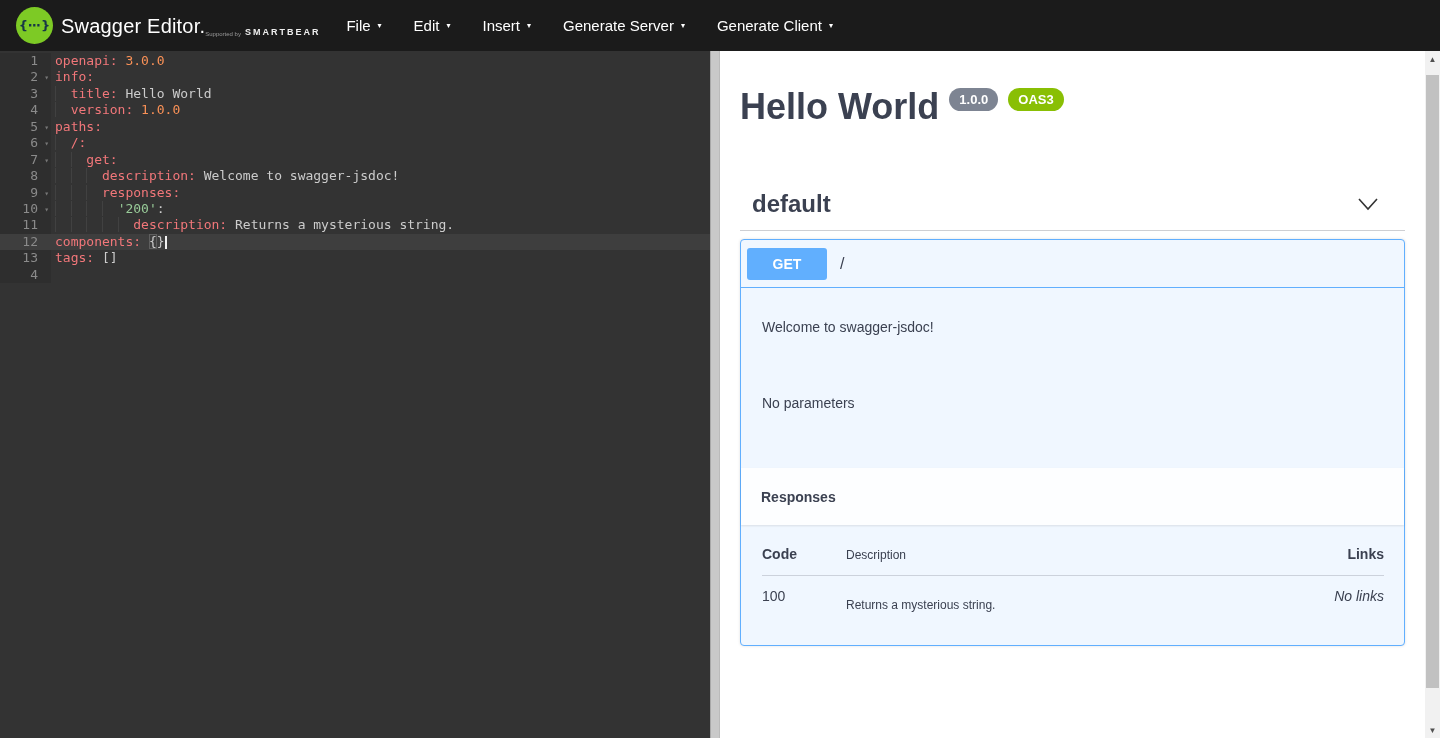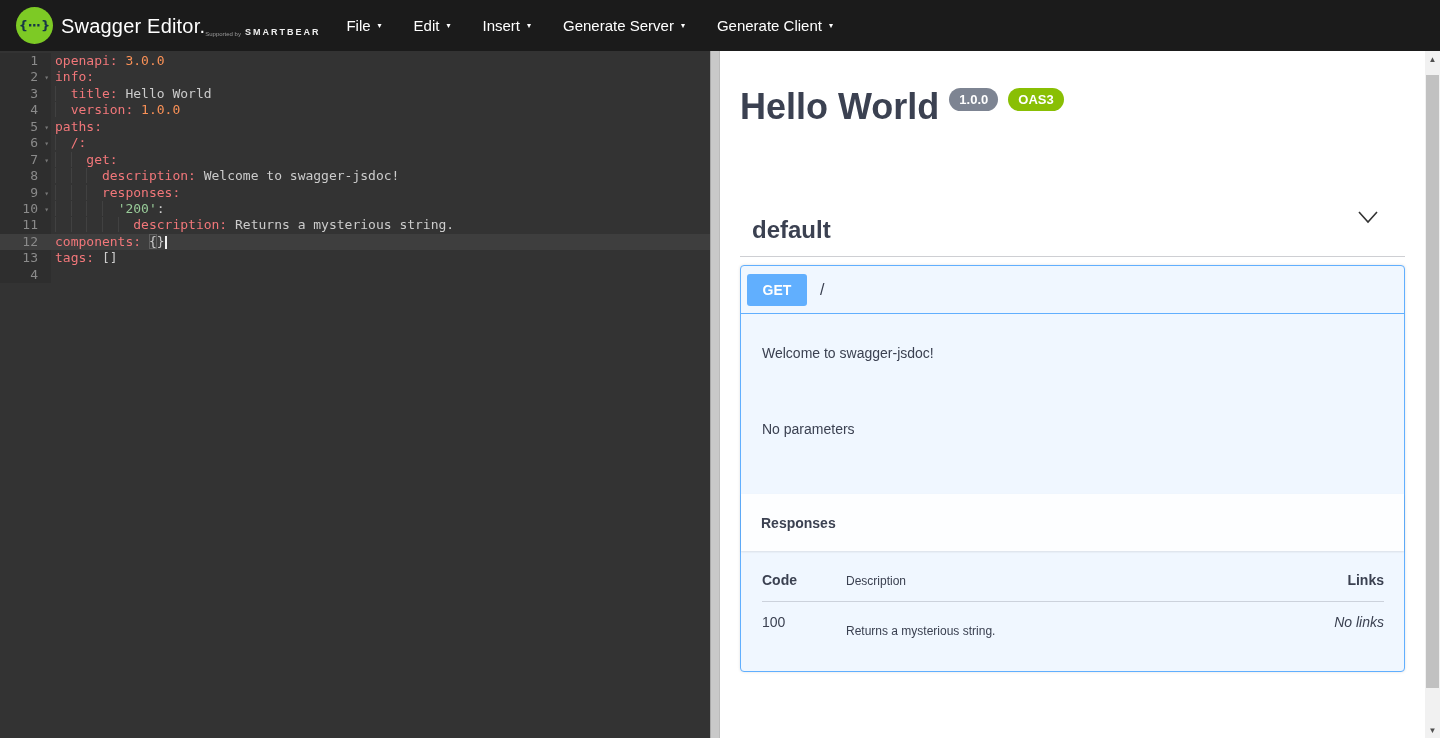--- a/index.html
+++ b/index.html
@@ -55,29 +55,29 @@
   .api-content { padding:0 20px; }
   .title-row { margin-top:37px; display:flex; align-items:flex-start; }
   .api-title { font-size:36px; font-weight:bold; color:var(--api-heading,#3b4151); line-height:38px; }
   .badge { margin-left:10px; margin-top:0; color:#fff; font-weight:bold; font-size:13px;
            padding:4px 10px; border-radius:57px; display:inline-block; }
   .badge-version { background:var(--api-version-badge-bg,#7d8492); }
   .badge-oas { background:var(--api-oas-badge-bg,#89bf04); }
 
   .tag-row { margin-top:64px; display:flex; justify-content:space-between; align-items:center;
              padding:0 26px 12px 12px; border-bottom:1px solid rgba(59,65,81,.25); cursor:pointer; }
-  .tag-name { font-size:24px; font-weight:bold; color:var(--api-heading,#3b4151);margin-top:26px; }
+  .tag-name { font-size:24px; font-weight:bold; color:var(--api-heading,#3b4151); }
   .chevron { width:22px; height:16px; display:block; }
 
   .opblock { margin-top:8px; border:1px solid var(--api-get-blue,#61affe); border-radius:4px;
              background:var(--api-opblock-bg,#f0f7ff); box-shadow:0 0 3px rgba(0,0,0,.12); }
   .op-summary { display:flex; align-items:center; padding:8px 10px 7px 6px;
                 border-bottom:1px solid var(--api-get-blue,#61affe); cursor:pointer; }
   .method-btn { background:var(--api-get-blue,#61affe); color:#fff; font-weight:bold; font-size:14px;
-                border:none; border-radius:3px; width:60px; padding:8px 0; text-align:center; cursor:pointer; }
+                border:none; border-radius:3px; width:80px; padding:8px 0; text-align:center; cursor:pointer; }
   .op-path { margin-left:13px; font-size:16px; color:var(--api-heading,#3b4151); }
 
   .op-description { padding:31px 21px 39px 21px; font-size:14px; color:var(--api-heading,#3b4151); }
 
   .section-header { background:rgba(255,255,255,.85); box-shadow:0 1px 2px rgba(0,0,0,.1);
                     display:flex; justify-content:space-between; align-items:center;
                     height:47px; padding:0 17px 0 20px; }
   .tab-item { height:100%; display:flex; align-items:center; padding-top:4px;
               border-bottom:4px solid #5fa9f8; cursor:pointer; }
   .tab-label { font-size:14px; font-weight:bold; color:var(--api-heading,#3b4151); }

